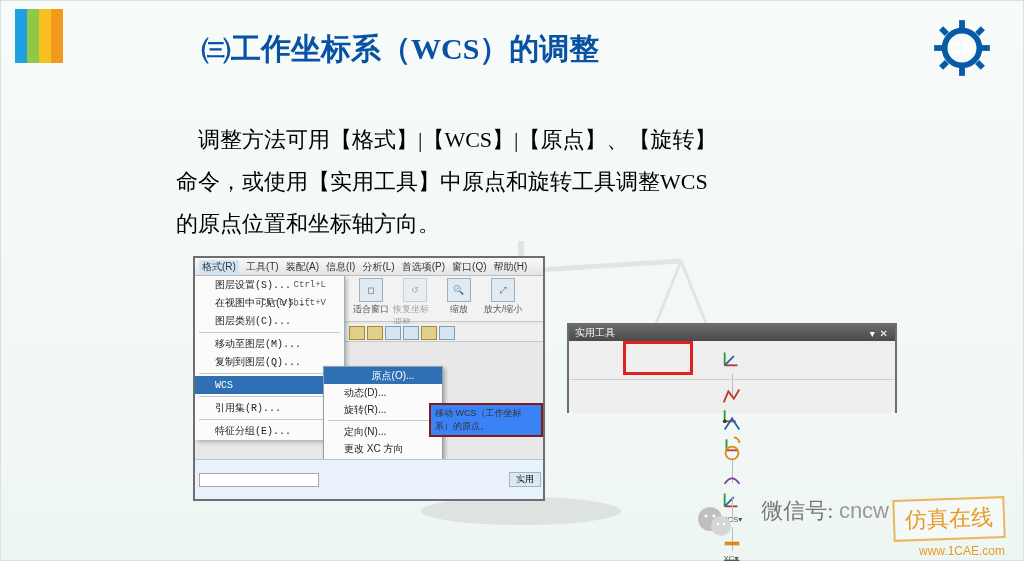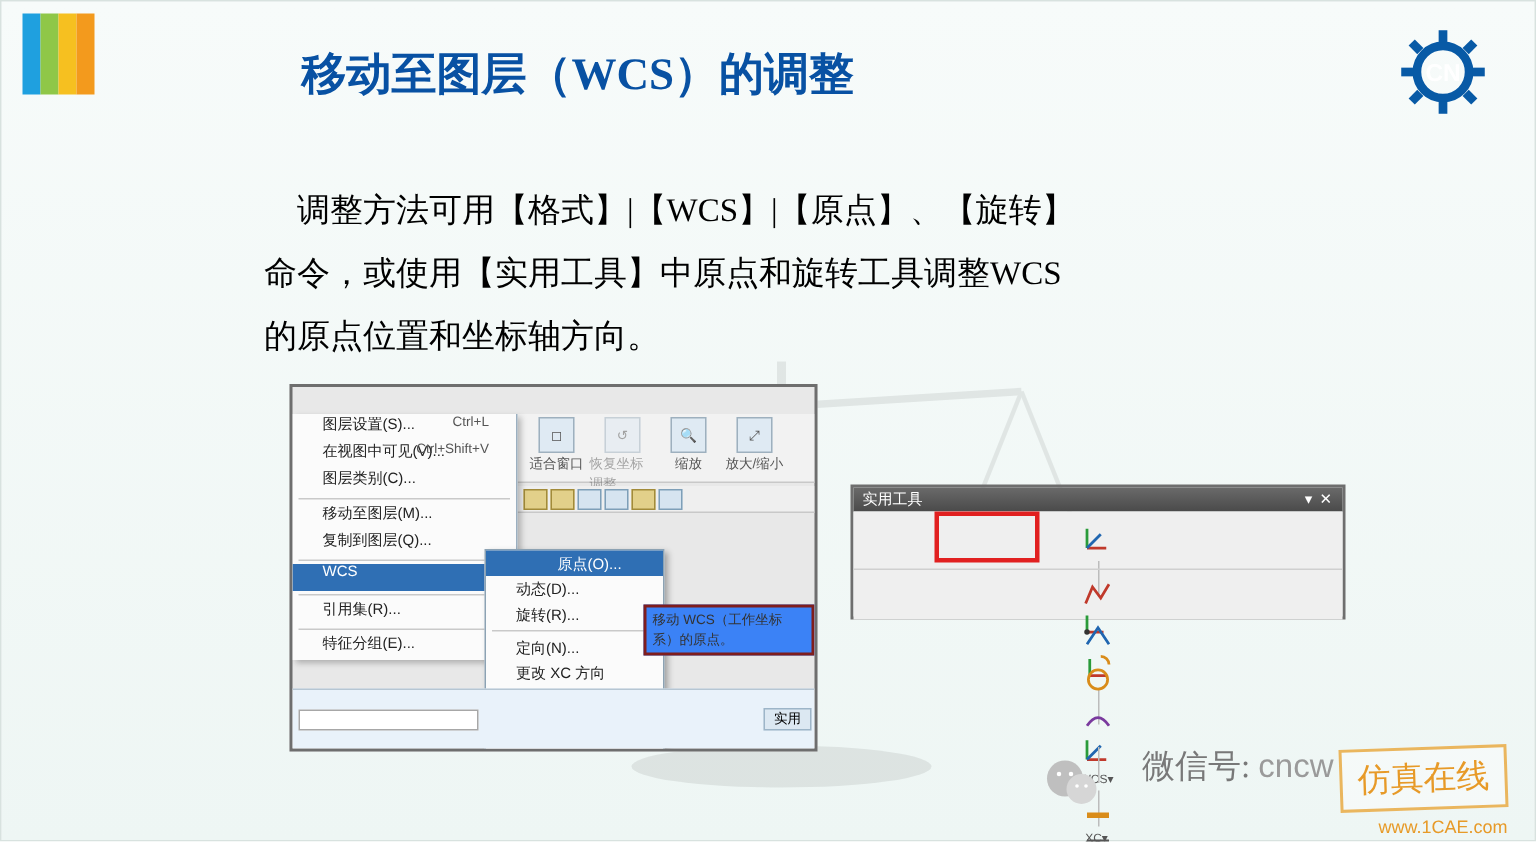--- a/index.html
+++ b/index.html
@@ -49,21 +49,21 @@
   }
   .tool-btn { width:44px; display:flex; flex-direction:column; align-items:center; font-size:9px; color:#555; }
   .tool-btn .ticon { width:24px; height:24px; background:#dfeaf3; border:1px solid #9eb0be; margin-bottom:1px; display:flex; align-items:center; justify-content:center; }
   .mini-row { position:absolute; left:150px; top:66px; right:0; height:18px; background:#efefef; border-bottom:1px solid #c8c8c8; display:flex; gap:2px; align-items:center; padding-left:4px;}
   .mini-ic { width:16px; height:14px; background:#e2d08a; border:1px solid #a28b3a; }
   .mini-ic.alt { background:#d6e4f0; border-color:#7e9fb8; }
   .dropdown {
     position:absolute; left:0; top:18px; width:150px; background:#fbfbfb; border-right:1px solid #9bafc0;
     box-shadow: 2px 2px 4px rgba(0,0,0,0.25);
   }
-  .dd-item { height:18px; display:flex; align-items:flex-start; padding:0 4px 0 20px; position:relative; color:#222; }
+  .dd-item { height:18px; display:flex; align-items:center; padding:0 4px 0 20px; position:relative; color:#222;font-family:Liberation Mono, monospace; }
   .dd-item .arrow { position:absolute; right:4px; font-size:8px; color:#555; }
   .dd-item:hover, .dd-item.sel { background:#2f6fb4; color:#fff; }
   .dd-item.sel .arrow { color:#fff; }
   .dd-sep { height:1px; background:#c9c9c9; margin:2px 4px; }
   .dd-key { position:absolute; right:18px; color:#555; font-size:9px; }
   .submenu {
     position:absolute; left:128px; top:108px; width:120px;
     background:#fbfbfb; border:1px solid #8ca2b3; box-shadow:2px 2px 4px rgba(0,0,0,0.3);
   }
   .sm-item { height:17px; display:flex; align-items:center; padding-left:20px; color:#222; position:relative; }
@@ -129,21 +129,21 @@
     <ellipse cx="320" cy="310" rx="100" ry="14" fill="#000"></ellipse>
   </svg>
 
   <div class="rainbow">
     <div class="rb1"></div>
       <div class="rb2"></div>
       <div class="rb3"></div>
       <div class="rb4"></div>
   </div>
 
-  <div class="title">移动至图层（WCS）的调整</div>
+  <div class="title">㈢工作坐标系（WCS）的调整</div>
 
   <svg class="logo" viewBox="0 0 100 100">
     <g fill="#085aa6">
       <circle cx="50" cy="50" r="30" fill="none" stroke="#085aa6" stroke-width="10"></circle>
       <g>
         <rect x="45" y="2" width="10" height="14"></rect>
           <rect x="45" y="84" width="10" height="14"></rect>
         <rect x="2" y="45" width="14" height="10"></rect>
           <rect x="84" y="45" width="14" height="10"></rect>
         <rect x="14" y="14" width="10" height="14" transform="rotate(-45 19 21)"></rect>
@@ -155,20 +155,30 @@
     </g>
   </svg>
 
   <div class="body-text">
     &nbsp;&nbsp;&nbsp;&nbsp;<span>调整方法可用【格式】|【WCS】|【原点】、【旋转】</span><br>
     <span>命令，或使用【实用工具】中原点和旋转工具调整WCS</span><br>
     <span>的原点位置和坐标轴方向。</span>
   </div>
 
   <div class="shot1">
+    <div class="menubar">
+      <span class="hot">格式(R)</span>
+      <span>工具(T)</span>
+      <span>装配(A)</span>
+      <span>信息(I)</span>
+      <span>分析(L)</span>
+      <span>首选项(P)</span>
+      <span>窗口(Q)</span>
+      <span>帮助(H)</span>
+    </div>
 
     <div class="toolbar-row">
       <div class="tool-btn">
         <div class="ticon">◻</div>
         <span>适合窗口</span>
       </div>
       <div class="tool-btn" style="opacity:.5">
         <div class="ticon">↺</div>
         <span>恢复坐标调整</span>
       </div>

